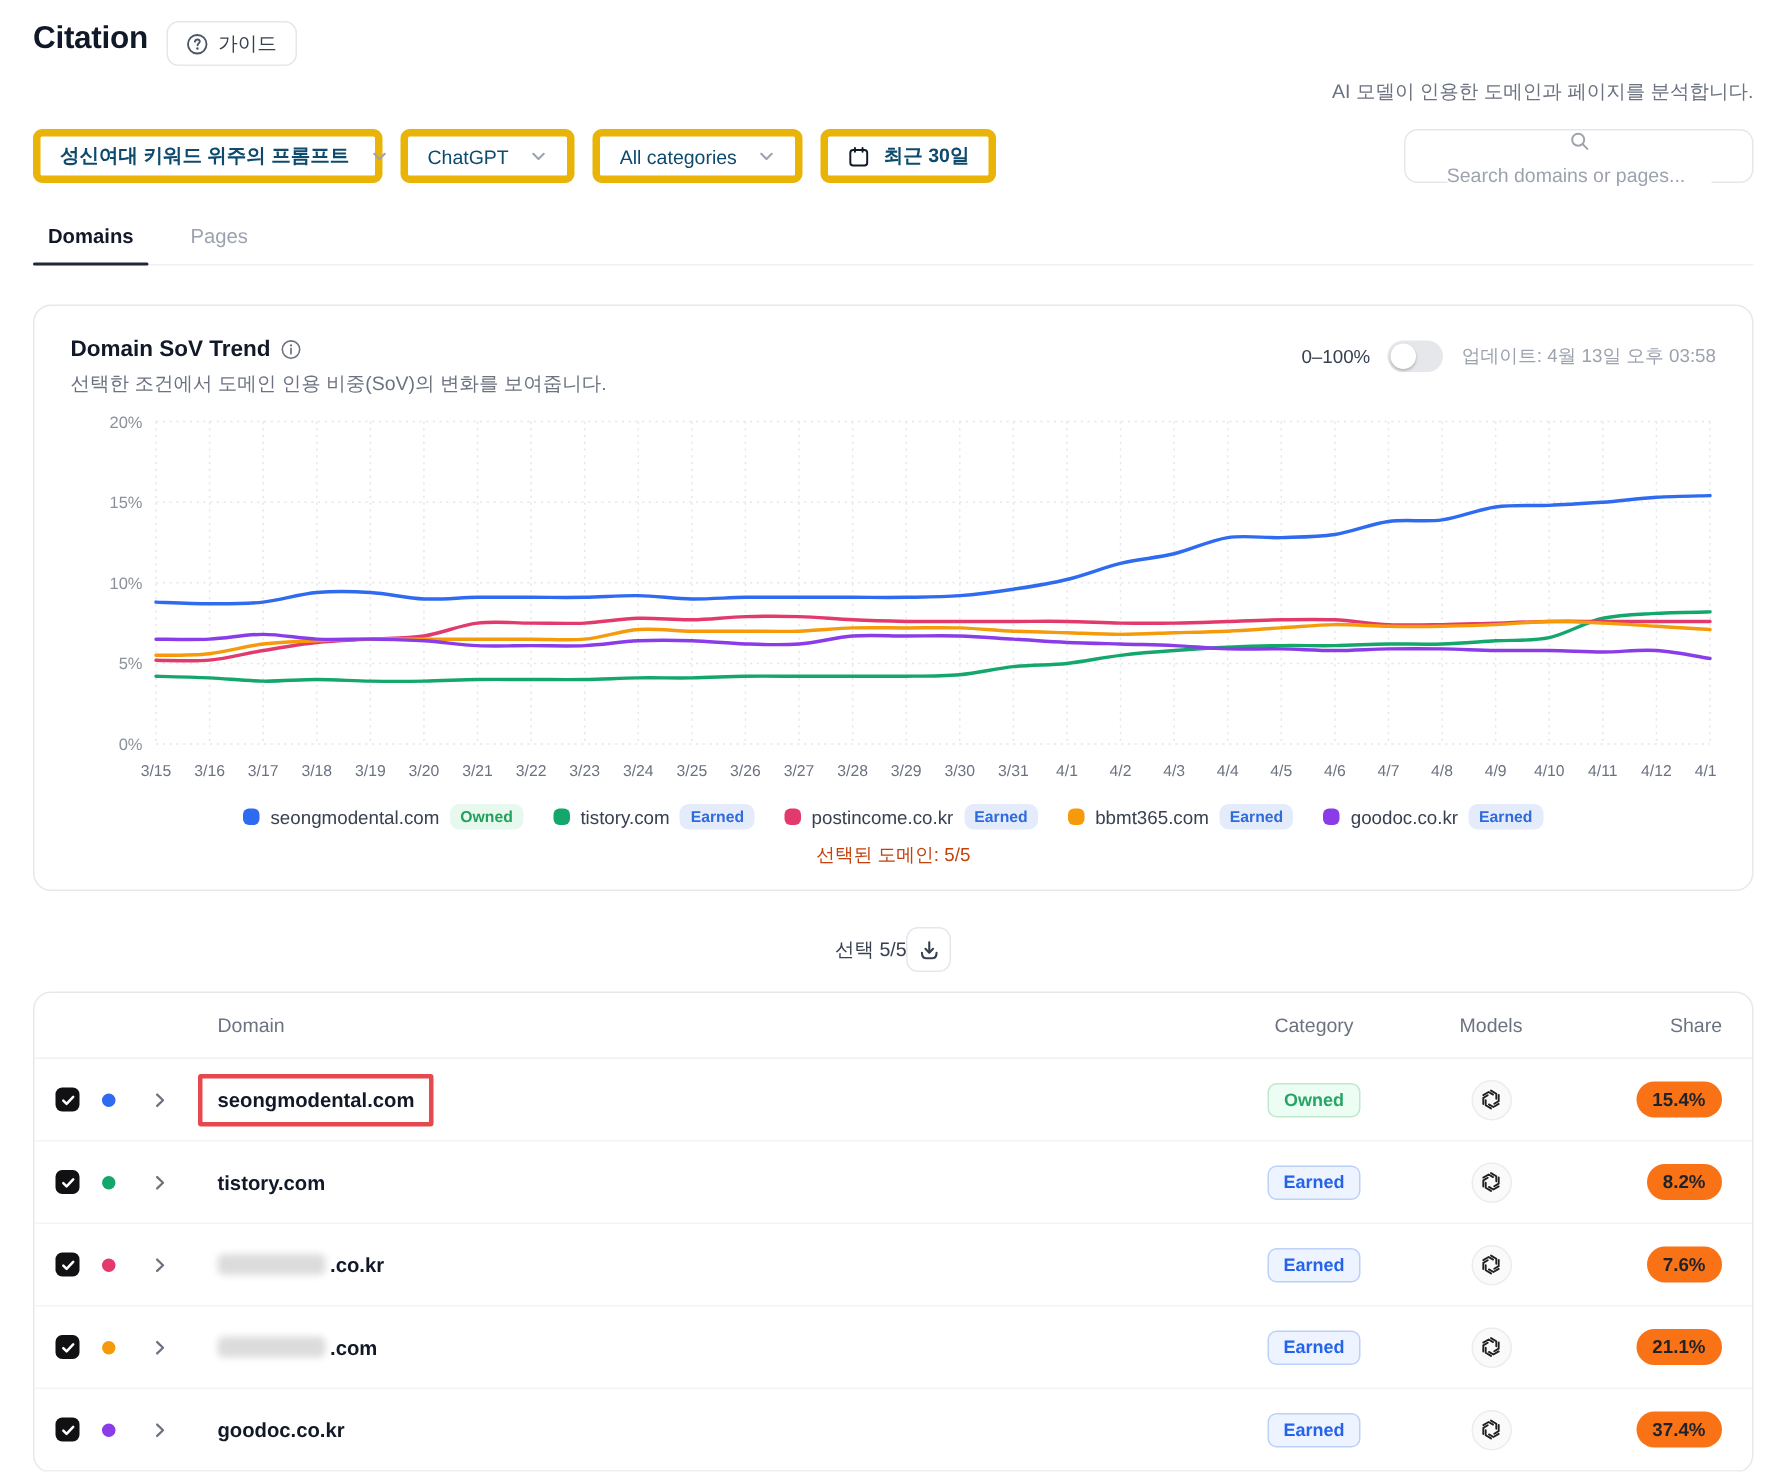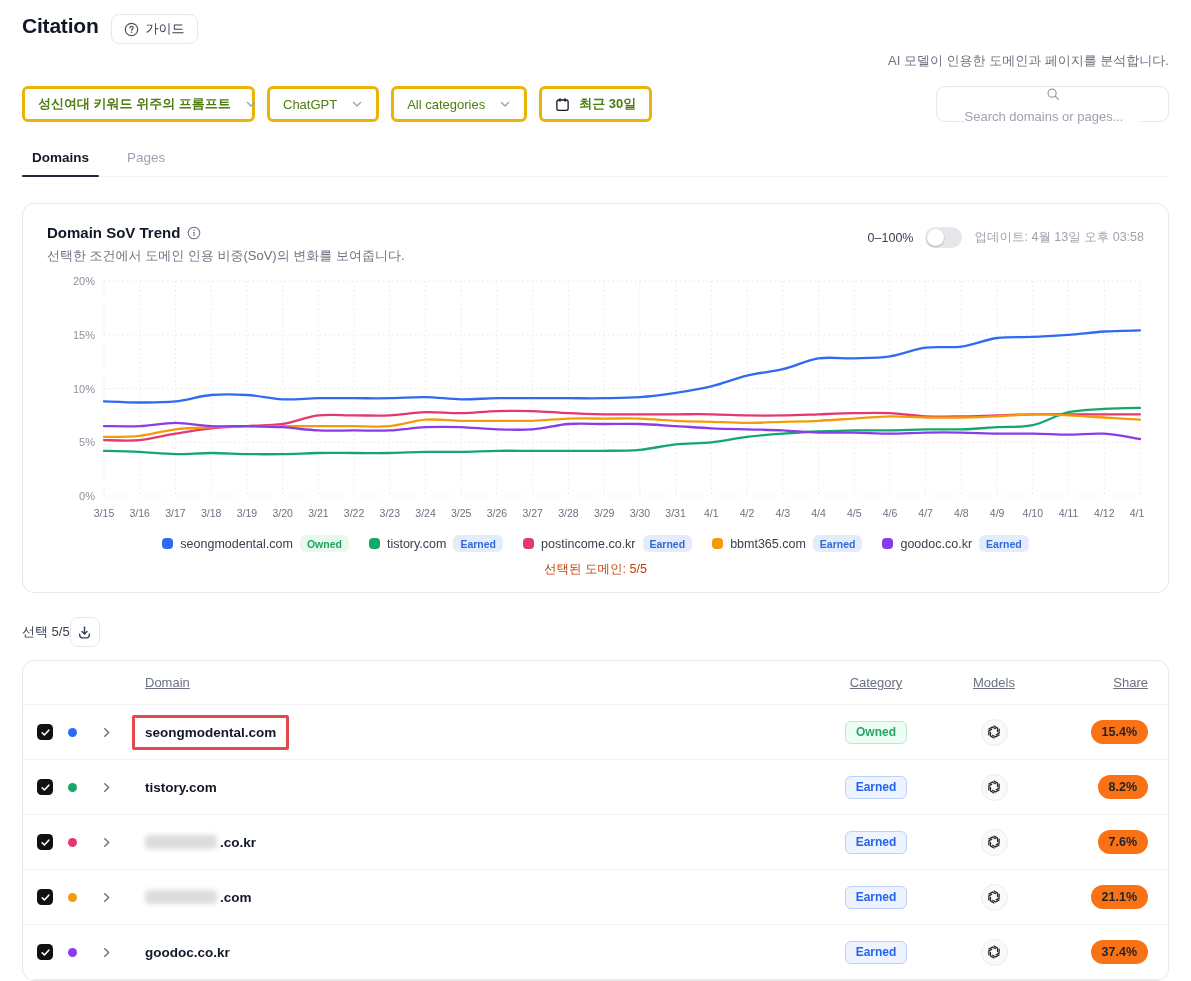--- a/index.html
+++ b/index.html
@@ -10,22 +10,22 @@
   
   .title-row { display: flex; gap: 12px; margin-top: 4px; }
   .page-title { font-size: 21px; font-weight: 700; letter-spacing: -0.2px; }
   .guide-btn { display: inline-flex; align-items: center; gap: 7px; height: 30px; padding: 0 12px;
     border: 1px solid #e5e7eb; border-radius: 8px; background: #fff; font-size: 13px; color: #374151; cursor: pointer; }
   .subtitle { margin-top: 8px; font-size: 13px; color: #6b7280; text-align: right; }
 
   
   .filter-bar { display: flex; align-items: center; margin-top: 16px; gap: 12px; }
   .filter-btn { display: inline-flex; align-items: center; justify-content: space-between; gap: 14px;
-    height: 36px; padding: 0 13px; border: 3px solid #eab308; border-radius: 6px; background: #fff;
-    font-size: 13px; color: #4d7c0f; cursor: pointer; white-space: nowrap; }
+    height: 36px; padding: 0 13px; border: 5px solid #eab308; border-radius: 6px; background: #fff;
+    font-size: 13px; color: #0c4a6e; cursor: pointer; white-space: nowrap; }
   .filter-btn .chev { color: #9ca3af; display: flex; }
   .w-prompt { width: 233px; }
   .search-box { margin-left: auto; display: flex; align-items: center; gap: 8px; width: 233px; height: 36px;
     border: 1px solid #e5e7eb; border-radius: 9px; padding: 0 12px; background: #fff; flex-direction: column; }
   .search-box input { border: none; outline: none; flex: 1; font-size: 13px; color: #111827;
     font-family: "Liberation Sans", sans-serif; }
   .search-box input::placeholder { color: #9ca3af; }
 
   
   .tabs { display: flex; gap: 34px; margin-top: 22px; border-bottom: 1px solid #f0f1f3; padding: 0 8px; }
@@ -55,31 +55,31 @@
   .badge { display: inline-block; border-radius: 6px; font-weight: 600; }
   .badge.sm { font-size: 10.5px; padding: 2.5px 7px; }
   .badge.md { font-size: 12px; padding: 3.5px 10px; border: 1px solid transparent; }
   .badge.owned { background: #e7f8ee; color: #23a05c; }
   .badge.earned { background: #e4ecfb; color: #2f6bdb; }
   .badge.md.owned { background: #ecfdf3; border-color: #bfe8cd; color: #27a567; }
   .badge.md.earned { background: #eef4ff; border-color: #bcd0fa; color: #2563eb; }
   .selected-note { text-align: center; margin-top: 9px; font-size: 12.5px; color: #c2410c; }
 
   
-  .selection-bar { display: flex; align-items: center; justify-content: flex-start; margin-top: 24px; }
+  .selection-bar { display: flex; align-items: center; justify-content: center; margin-top: 24px; }
   .selection-label { font-size: 13px; color: #374151; }
   .download-btn { width: 30px; height: 30px; border: 1px solid #e5e7eb; border-radius: 8px; background: #fff;
     display: flex; align-items: center; justify-content: center; cursor: pointer; color: #374151; }
 
   
   .table-card { margin-top: 13px; overflow: hidden; }
   .trow { display: grid; grid-template-columns: 16px 26px 30px 1fr 112px 112px 92px; align-items: center;
     padding: 0 20px 0 14px; column-gap: 6px; }
   .thead { height: 44px; border-bottom: 1px solid #f0f1f3; }
-  .th { font-size: 13px; color: #6b7280; text-decoration: underline; }
+  .th { font-size: 13px; color: #6b7280; }
   .th-domain { padding-left: 18px; }
   .th-category, .th-models { text-align: center; }
   .th-share { text-align: right; }
   .tbody-row { height: 55px; border-bottom: 1px solid #f2f3f5; cursor: pointer; }
   .tbody-row:last-child { border-bottom: 1px solid #eceef1; }
   .checkbox { width: 16px; height: 16px; border-radius: 4.5px; background: #111114; display: flex;
     align-items: center; justify-content: center; cursor: pointer; }
   .checkbox svg { display: block; }
   .row-dot { width: 9px; height: 9px; border-radius: 50%; margin: 0 auto; }
   .row-chev { display: flex; justify-content: center; color: #6b7280; cursor: pointer; }

